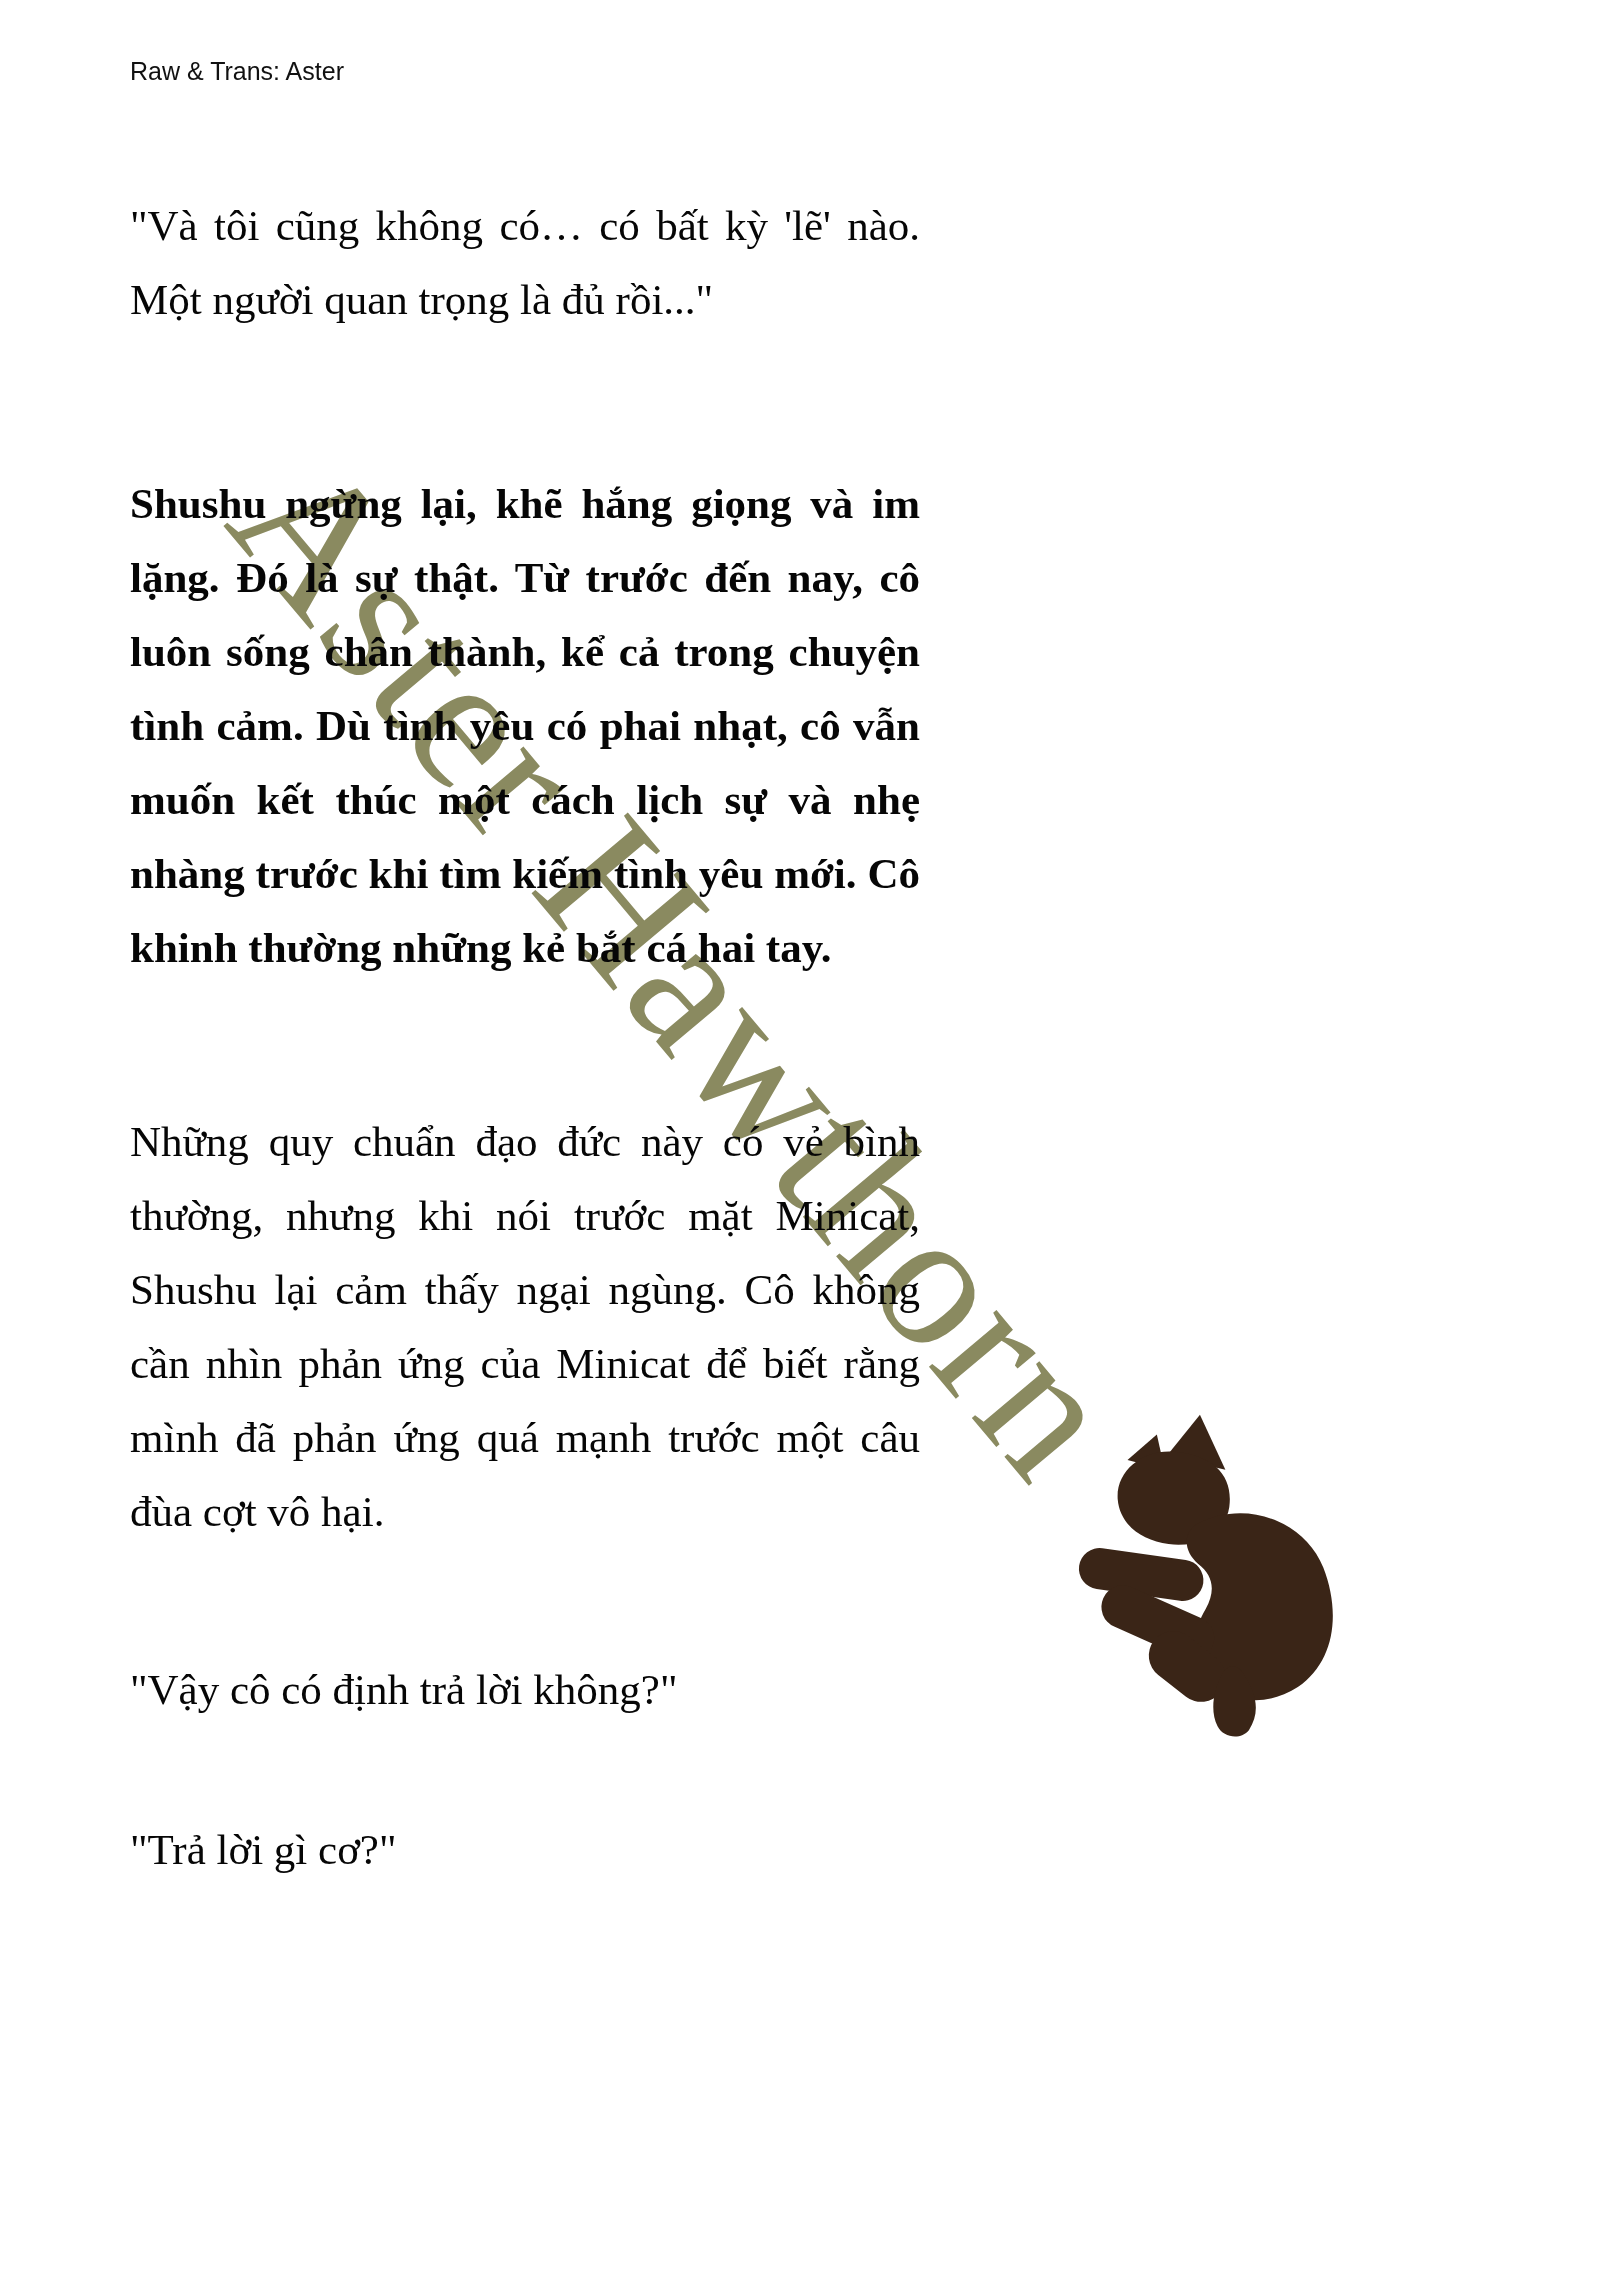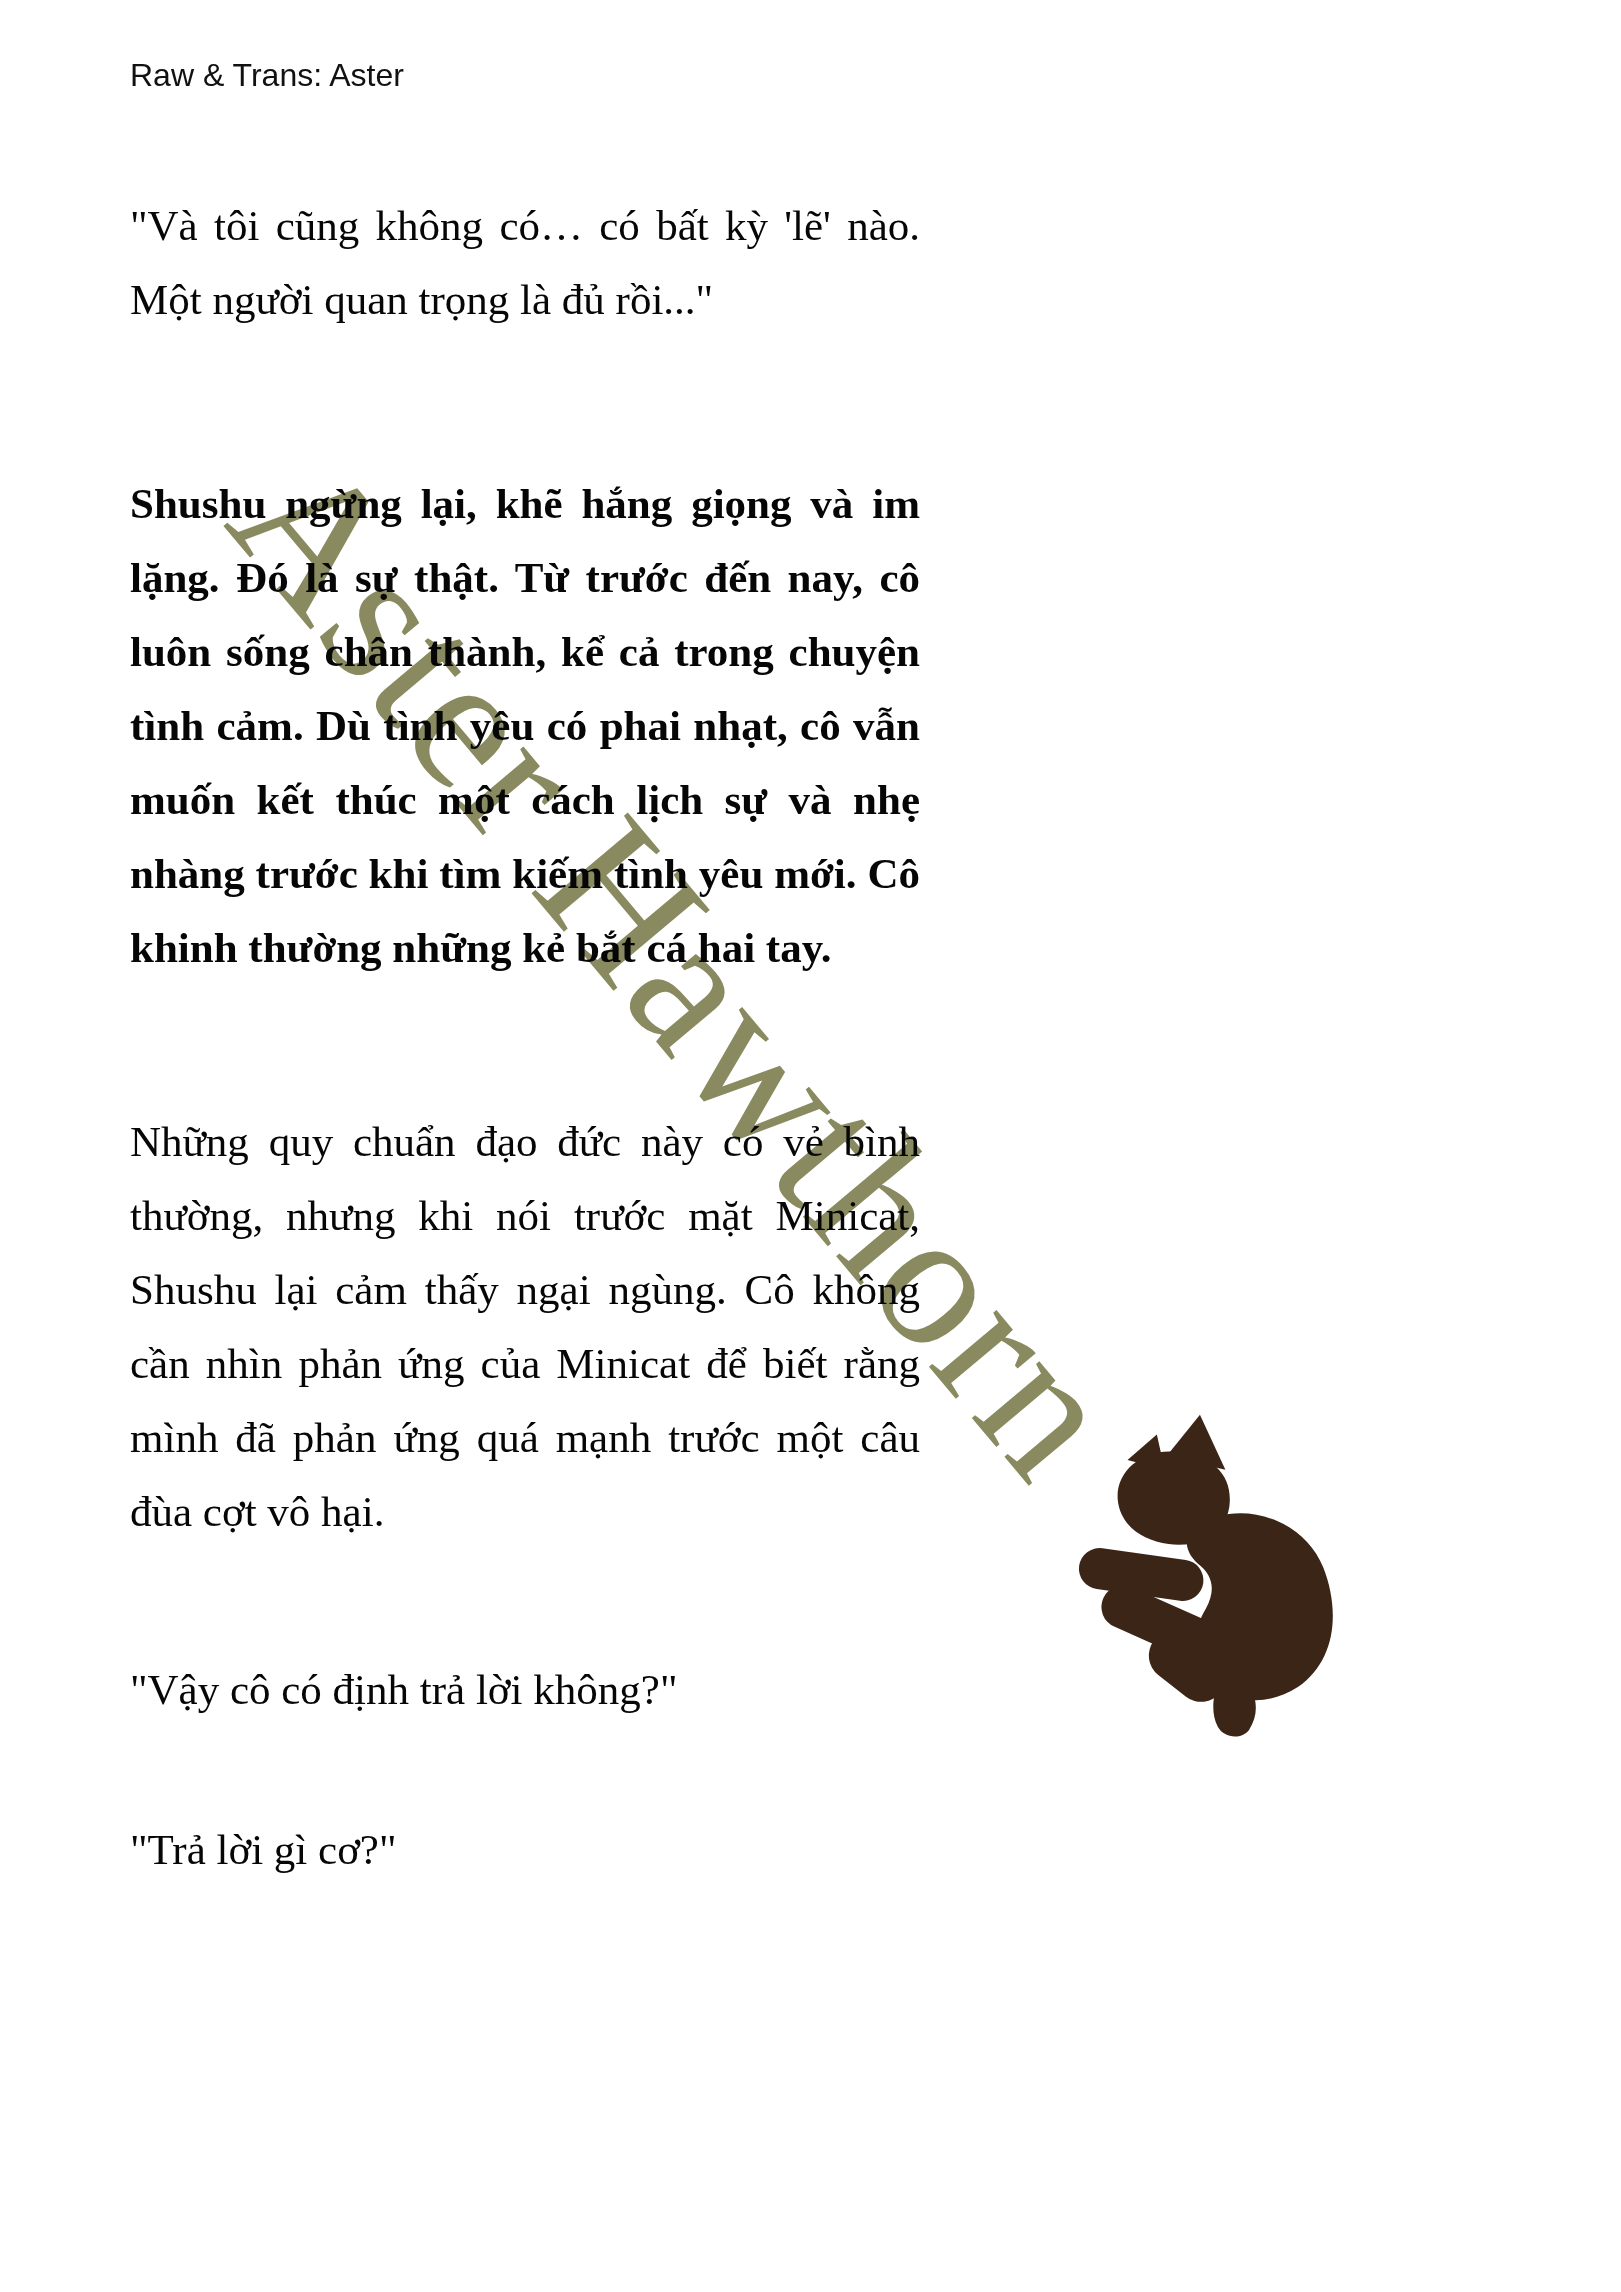--- a/index.html
+++ b/index.html
@@ -14,21 +14,21 @@
     background: #ffffff;
     overflow: hidden;
     font-family: "Liberation Serif", "DejaVu Serif", serif;
     color: #000000;
   }
   .doc-header {
     position: absolute;
     left: 130px;
     top: 57px;
     font-family: "Liberation Sans", "DejaVu Sans", sans-serif;
-    font-size: 32px;
+    font-size: 25px;
     color: #111111;
     white-space: nowrap;
   }
   .watermark {
     position: absolute;
     left: -39px;
     top: 855px;
     width: 1431px;
     text-align: center;
     font-family: "Liberation Serif", "DejaVu Serif", serif;

